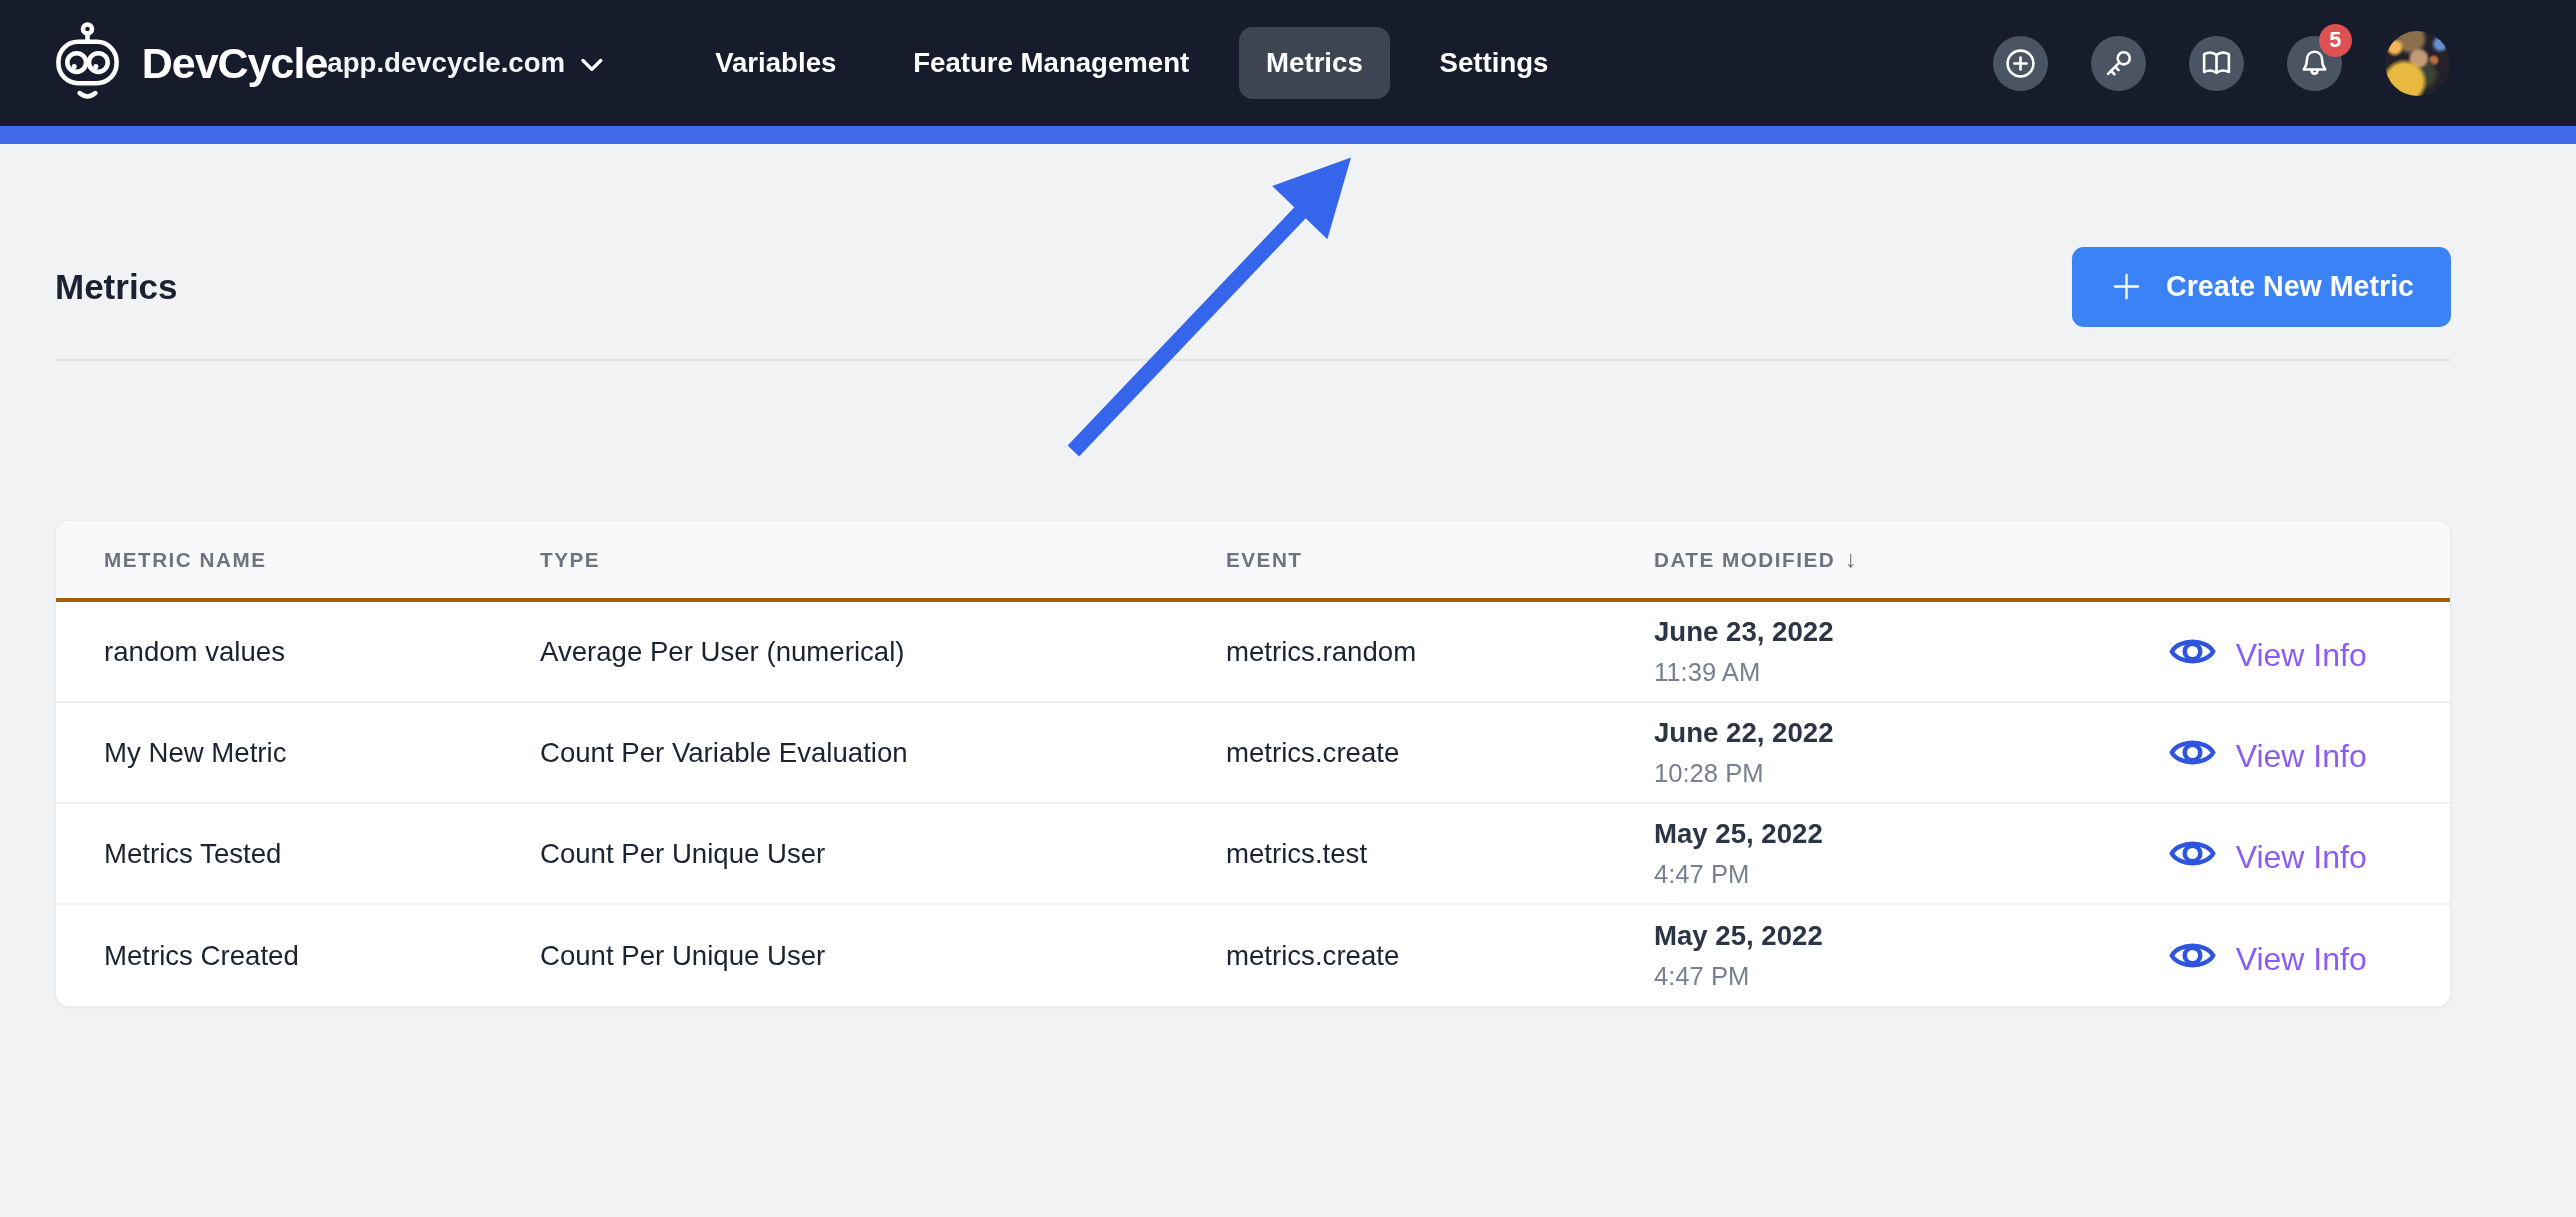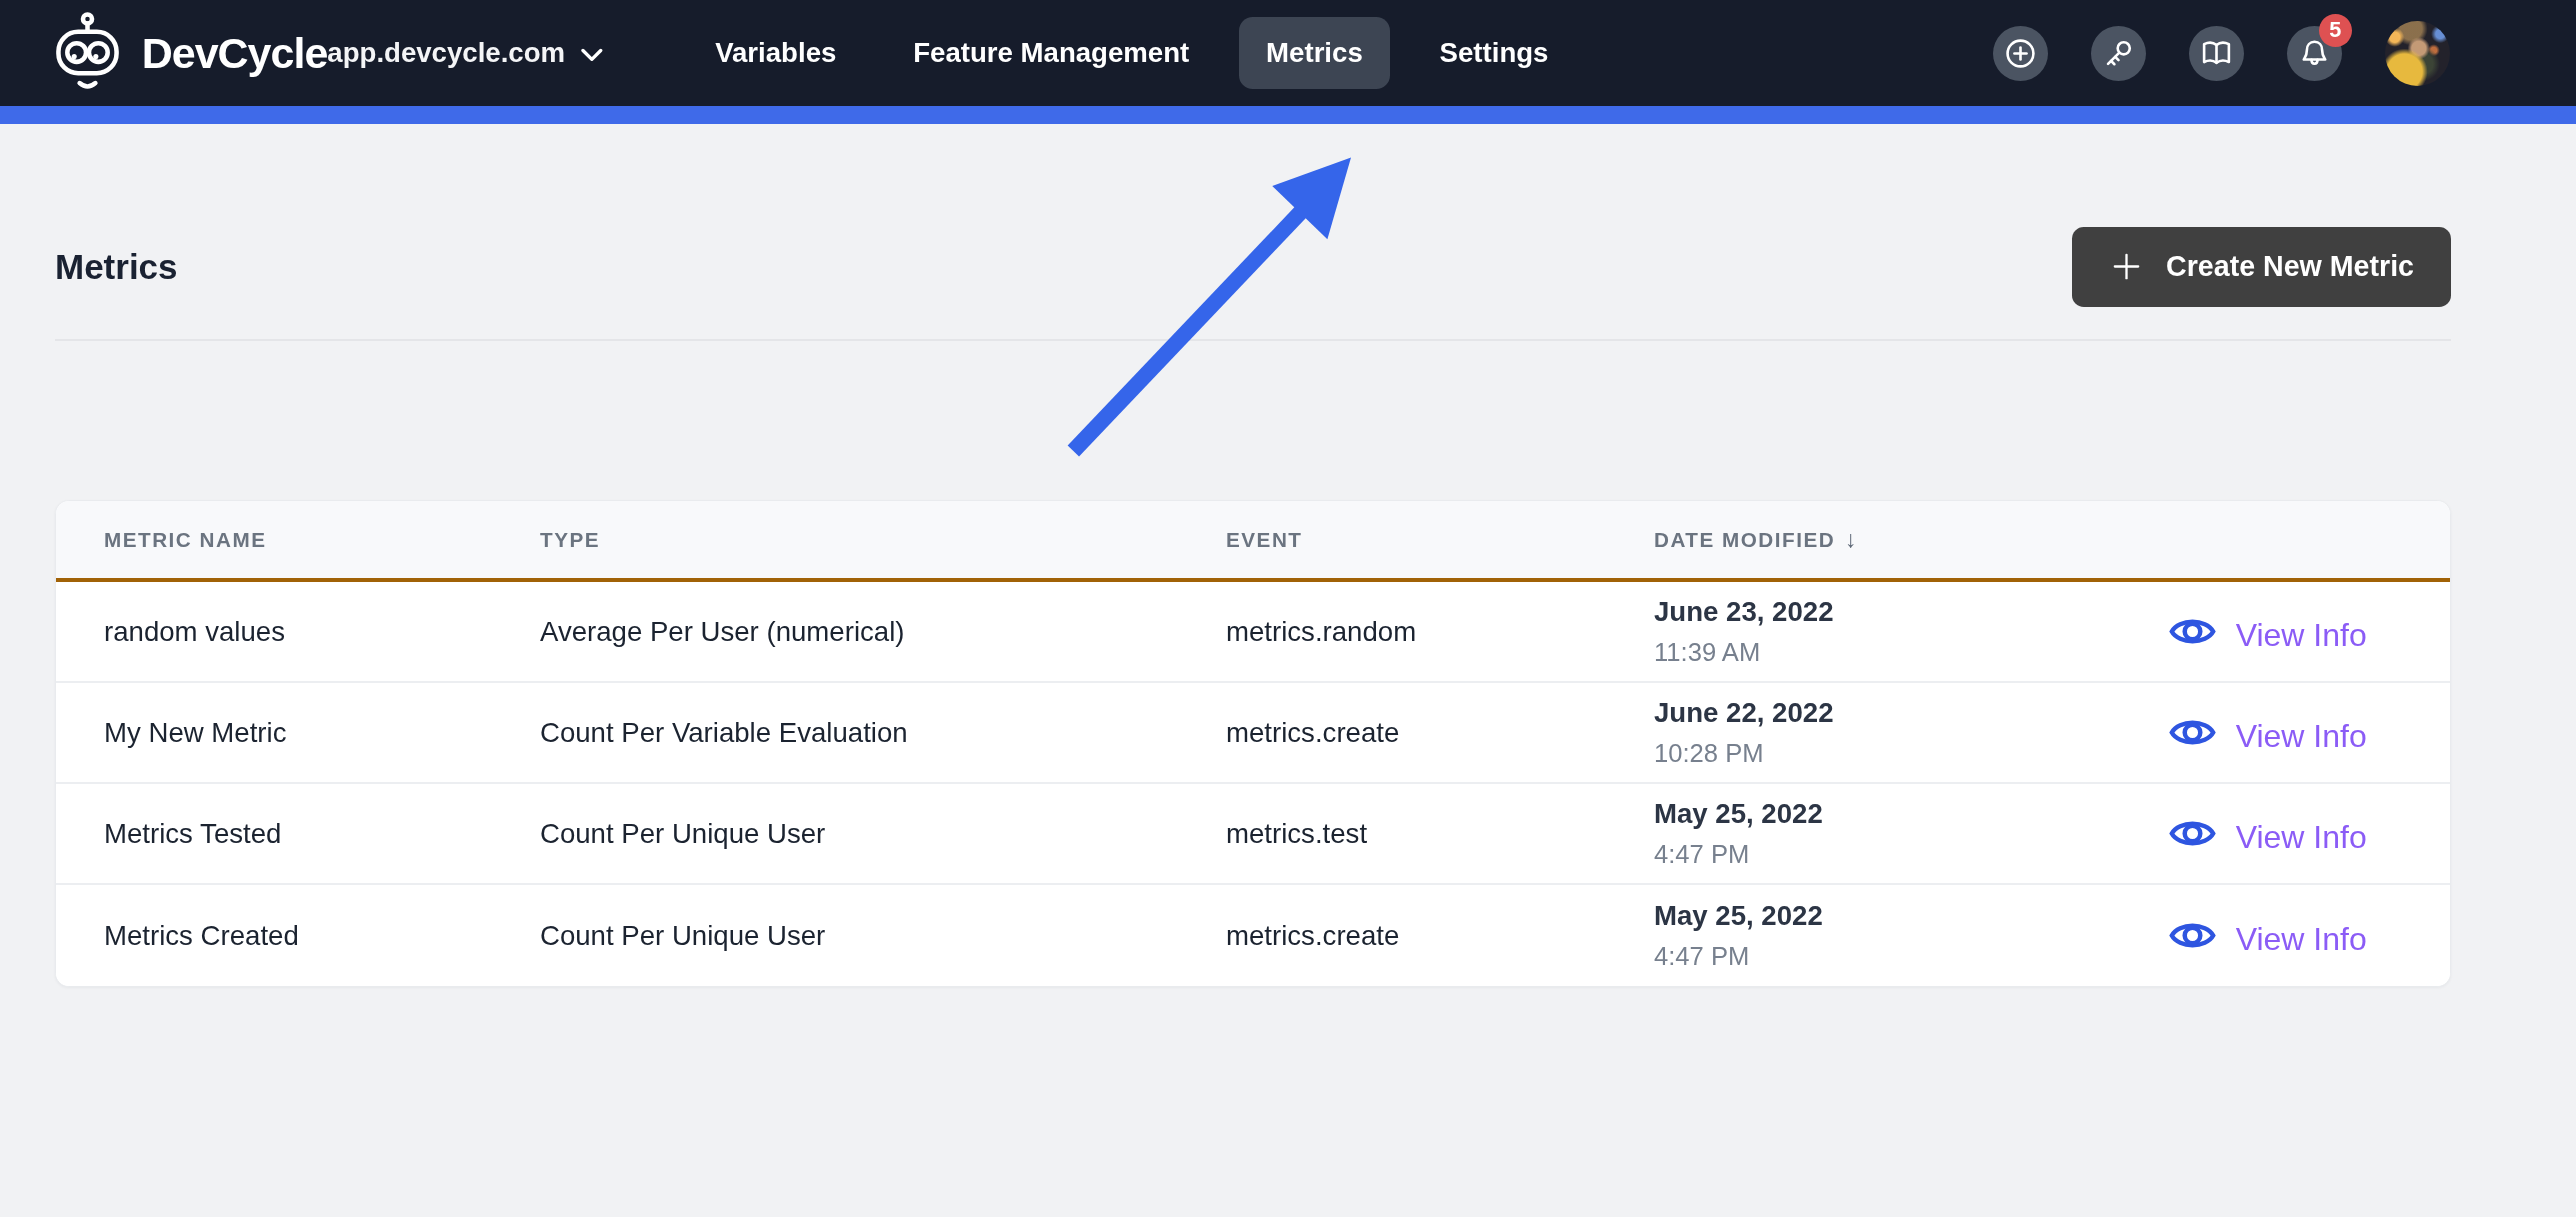--- a/index.html
+++ b/index.html
@@ -7,21 +7,21 @@
   body {
     font-family:"Liberation Sans", sans-serif;
     background:#f1f2f4;
     position:relative;
     overflow:hidden;
     color:#1a2232;
   }
 
   
   .navbar {
-    height:106px; background:#161c2b;
+    height:126px; background:#161c2b;
     display:flex; align-items:center;
     padding:0 126px 0 55px;
   }
   .brand { display:flex; align-items:center; gap:21.7px; cursor:pointer; }
   .brand-logo { width:65px; height:83px; display:block; }
   .brand-name {
     color:#ffffff; font-size:43px; font-weight:700; letter-spacing:-1px;
   }
   .org-selector {
     display:flex; align-items:center; gap:15.8px;
@@ -71,21 +71,21 @@
 
   
   .content { margin:0 125px 0 55px; width:2396px; }
   .page-head {
     margin-top:103px; height:80px;
     display:flex; align-items:center; justify-content:space-between;
   }
   .page-title { font-size:35px; font-weight:700; color:#1a2232; }
   .create-btn {
     height:80px; padding:0 37px; border:none; border-radius:11.8px;
-    background:#404040; color:#ffffff; font-family:inherit;
+    background:#3b82f6; color:#ffffff; font-family:inherit;
     font-size:28.6px; font-weight:600; cursor:pointer;
     display:flex; align-items:center; gap:21.7px;
   }
   .create-btn svg { width:35px; height:35px; stroke:#ffffff; stroke-width:1.6;
     stroke-linecap:round; fill:none; }
   .divider { border:none; border-top:2px solid #e4e5e8; margin-top:32.5px; }
 
   
   .arrow-overlay {
     position:absolute; left:0; top:0; width:2576px; height:1217px;

